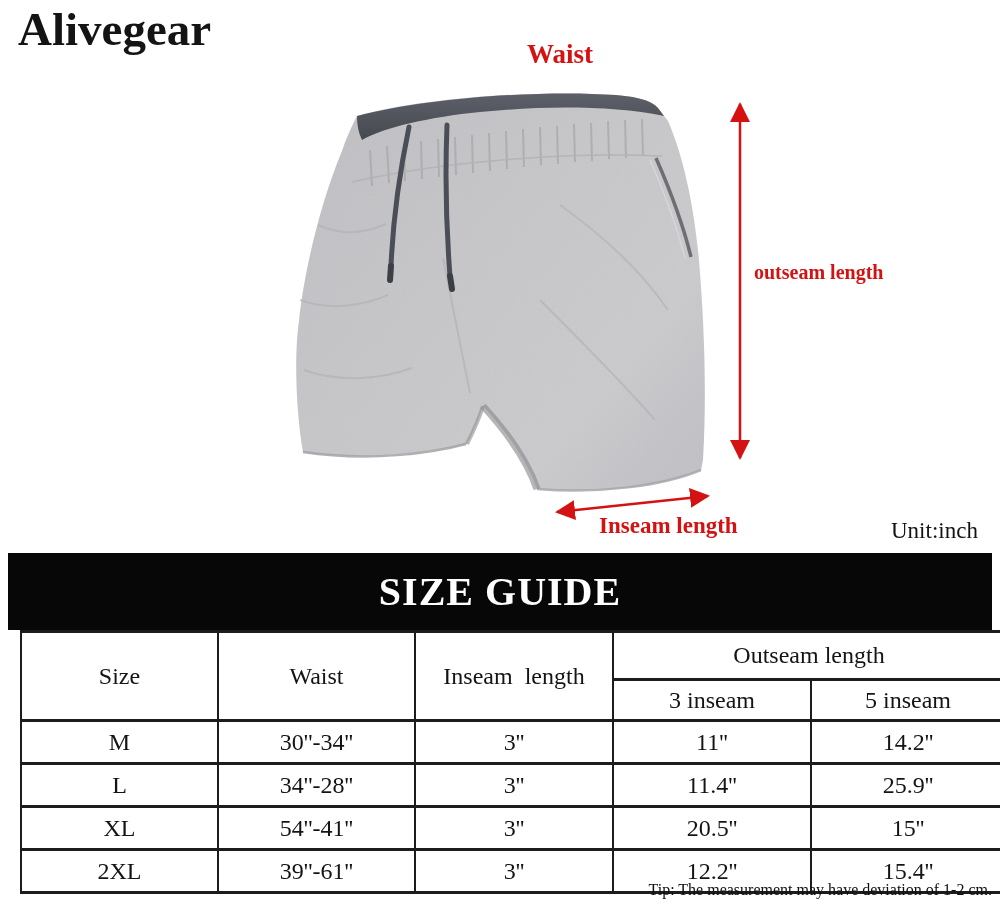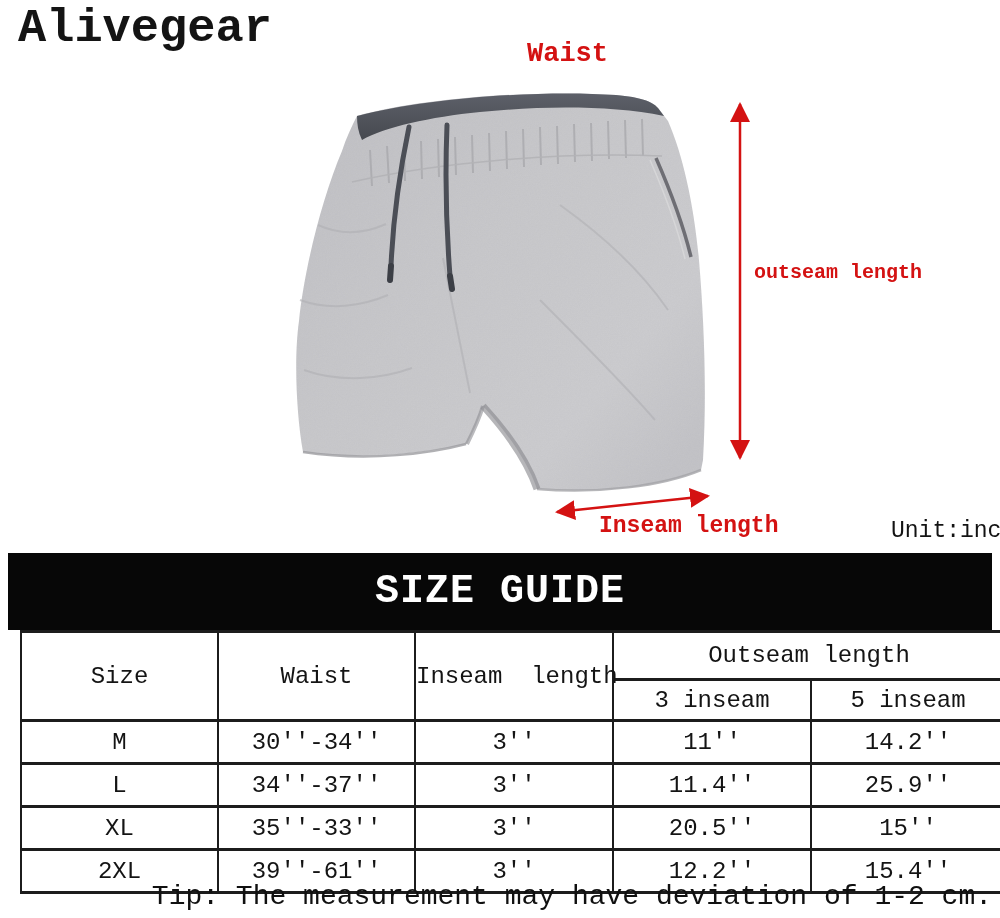--- a/index.html
+++ b/index.html
@@ -1,18 +1,18 @@
 <!DOCTYPE html>
 <html><head>
 <meta charset="utf-8">
 <style>
   html,body { margin:0; padding:0; background:#ffffff; }
   .stage {
     position:relative; width:1000px; height:918px; background:#ffffff;
-    font-family:Liberation Mono, monospace; overflow:hidden;
+    font-family:Liberation Serif, serif; overflow:hidden;
   }
   .abs { position:absolute; }
   .brand {
     left:18px; top:2px; font-size:47px; font-weight:700; color:#141414;
     letter-spacing:0px; white-space:nowrap;
   }
   .red-label { color:#d41212; font-weight:700; white-space:nowrap; }
   .waist-label   { left:527px; top:39px;  font-size:27px; }
   .outseam-label { left:754px; top:261px; font-size:20px; }
   .inseam-label  { left:599px; top:513px; font-size:23px; }
@@ -31,21 +31,21 @@
   .size-table th, .size-table td {
     border:2px solid #1c1c1c;
     border-top-width:3px; border-bottom-width:3px;
     font-weight:400; font-size:24px; padding:0; white-space:pre;
   }
   tr.hr1 th { height:45px; }
   tr.hr2 th { height:38px; }
   tr.datarow td { height:40px; }
   .tip {
     left:0; top:881px; width:992px; text-align:right;
-    font-size:28px; color:#101010; white-space:nowrap;
+    font-size:16px; color:#101010; white-space:nowrap;
   }
 </style>
 </head>
 <body>
 
 <div class="stage">
 
   <div class="abs brand">Alivegear</div>
 
   <svg class="abs" style="left:260px; top:55px;" width="520" height="510" viewBox="260 55 520 510" aria-hidden="true">
@@ -173,28 +173,28 @@
     </tr>
     <tr class="datarow">
       <td>M</td>
       <td>30''-34''</td>
       <td>3''</td>
       <td>11''</td>
       <td>14.2''</td>
     </tr>
     <tr class="datarow">
       <td>L</td>
-      <td>34''-37''</td>
+      <td>34''-28''</td>
       <td>3''</td>
       <td>11.4''</td>
       <td>25.9''</td>
     </tr>
     <tr class="datarow">
       <td>XL</td>
-      <td>35''-33''</td>
+      <td>54''-41''</td>
       <td>3''</td>
       <td>20.5''</td>
       <td>15''</td>
     </tr>
     <tr class="datarow">
       <td>2XL</td>
       <td>39''-61''</td>
       <td>3''</td>
       <td>12.2''</td>
       <td>15.4''</td>

